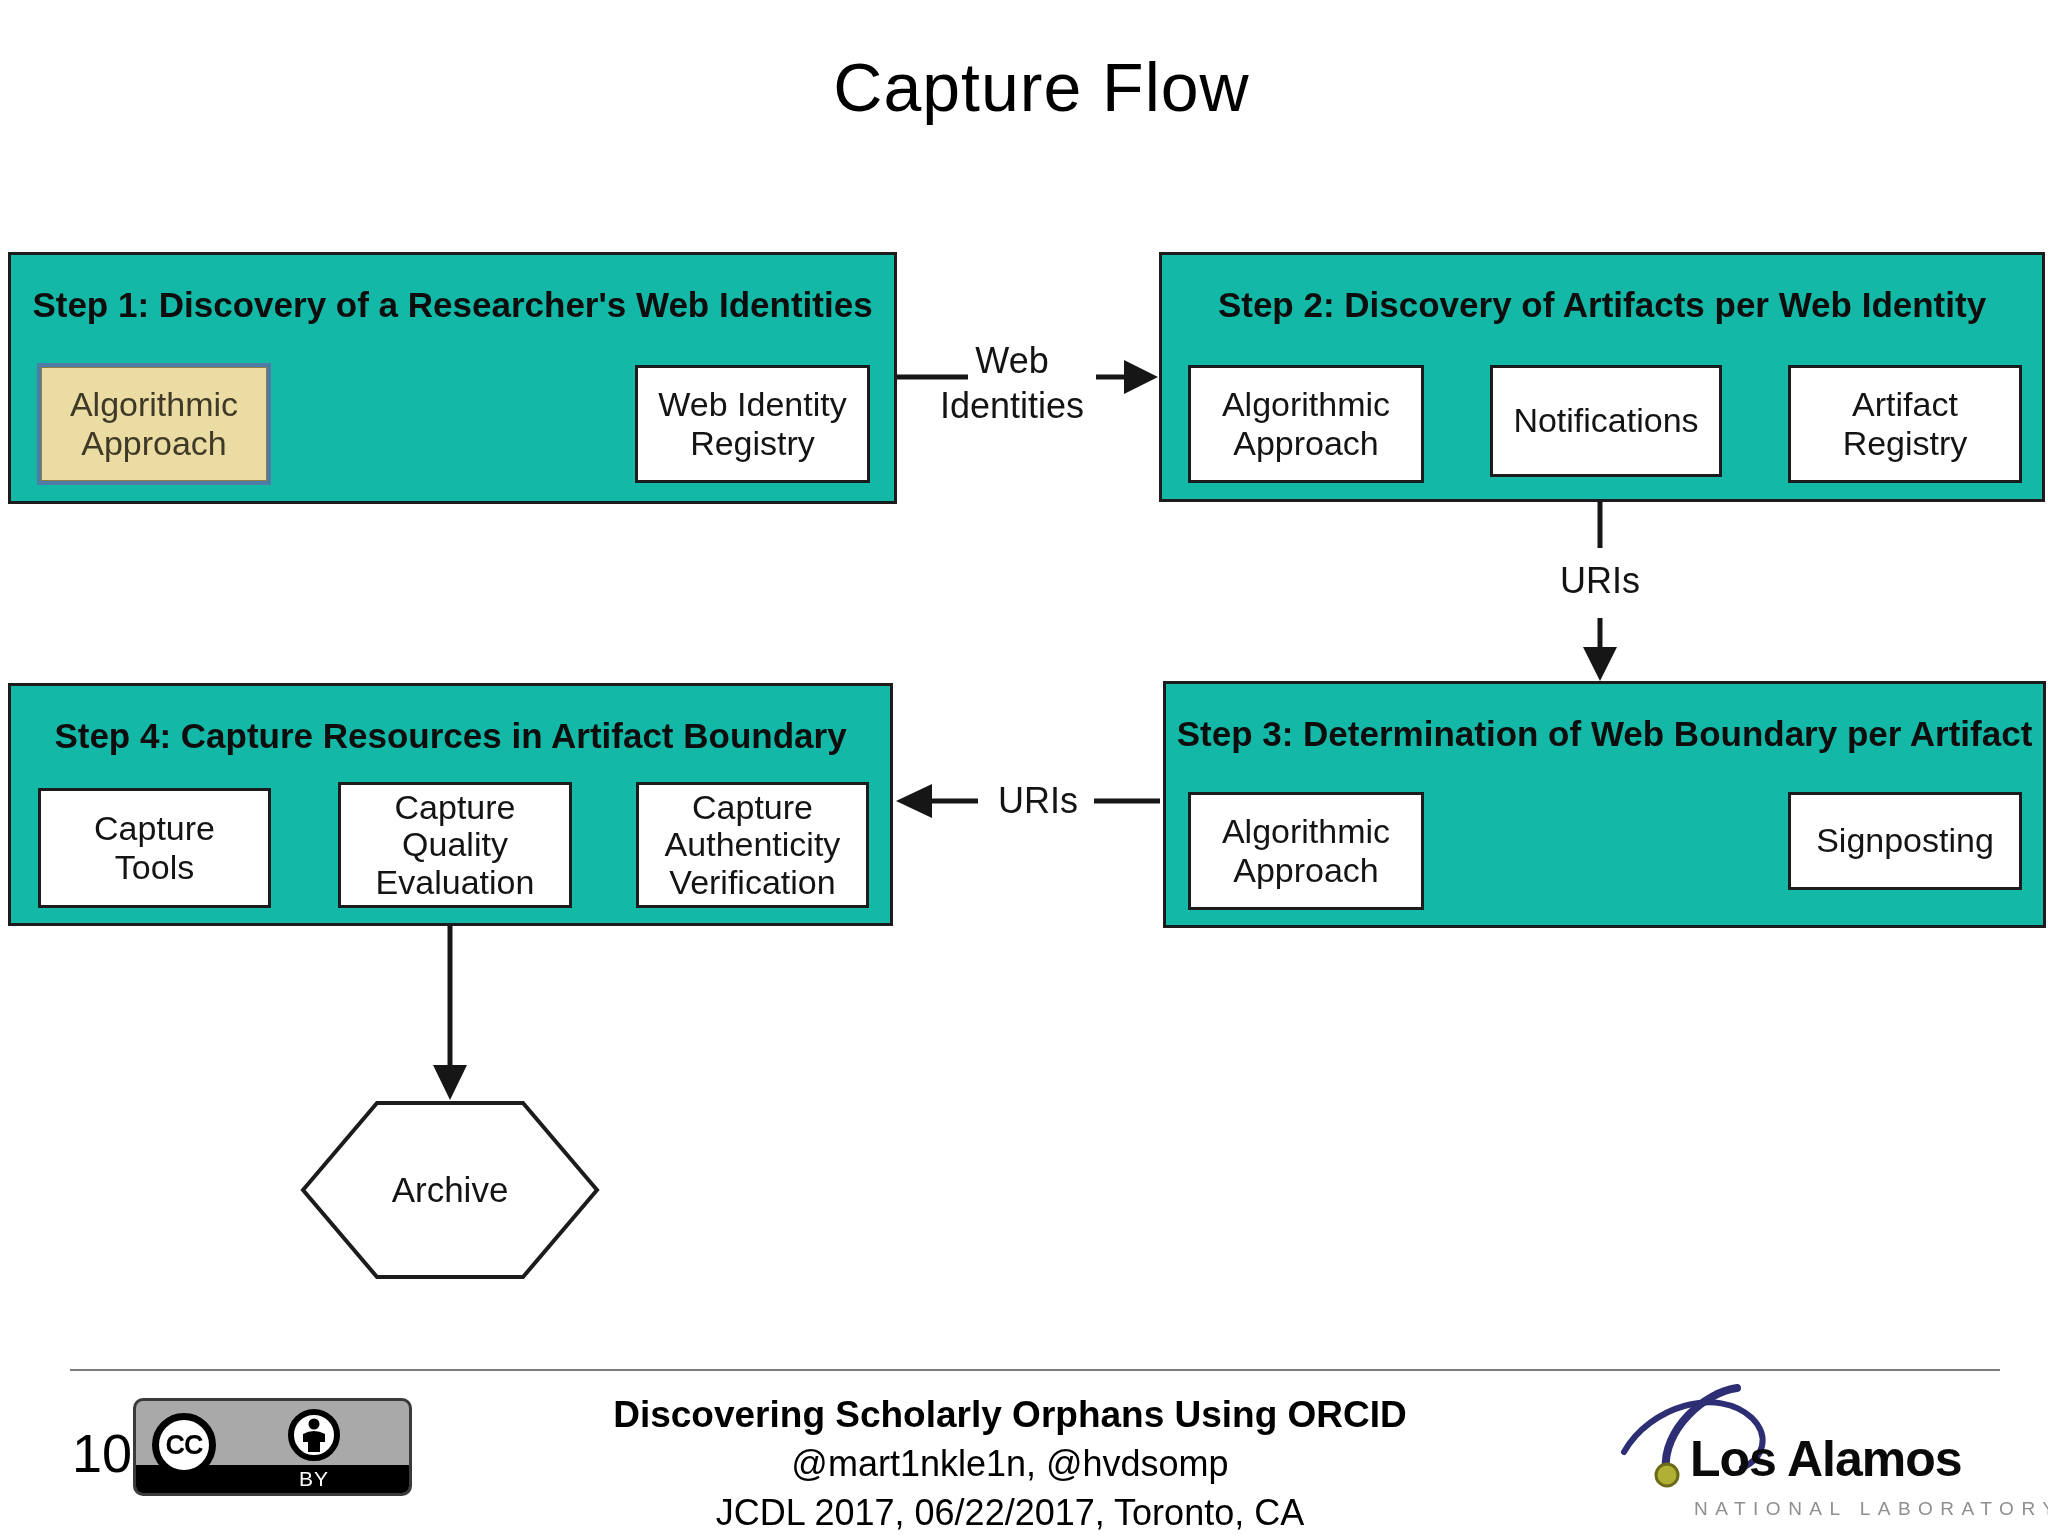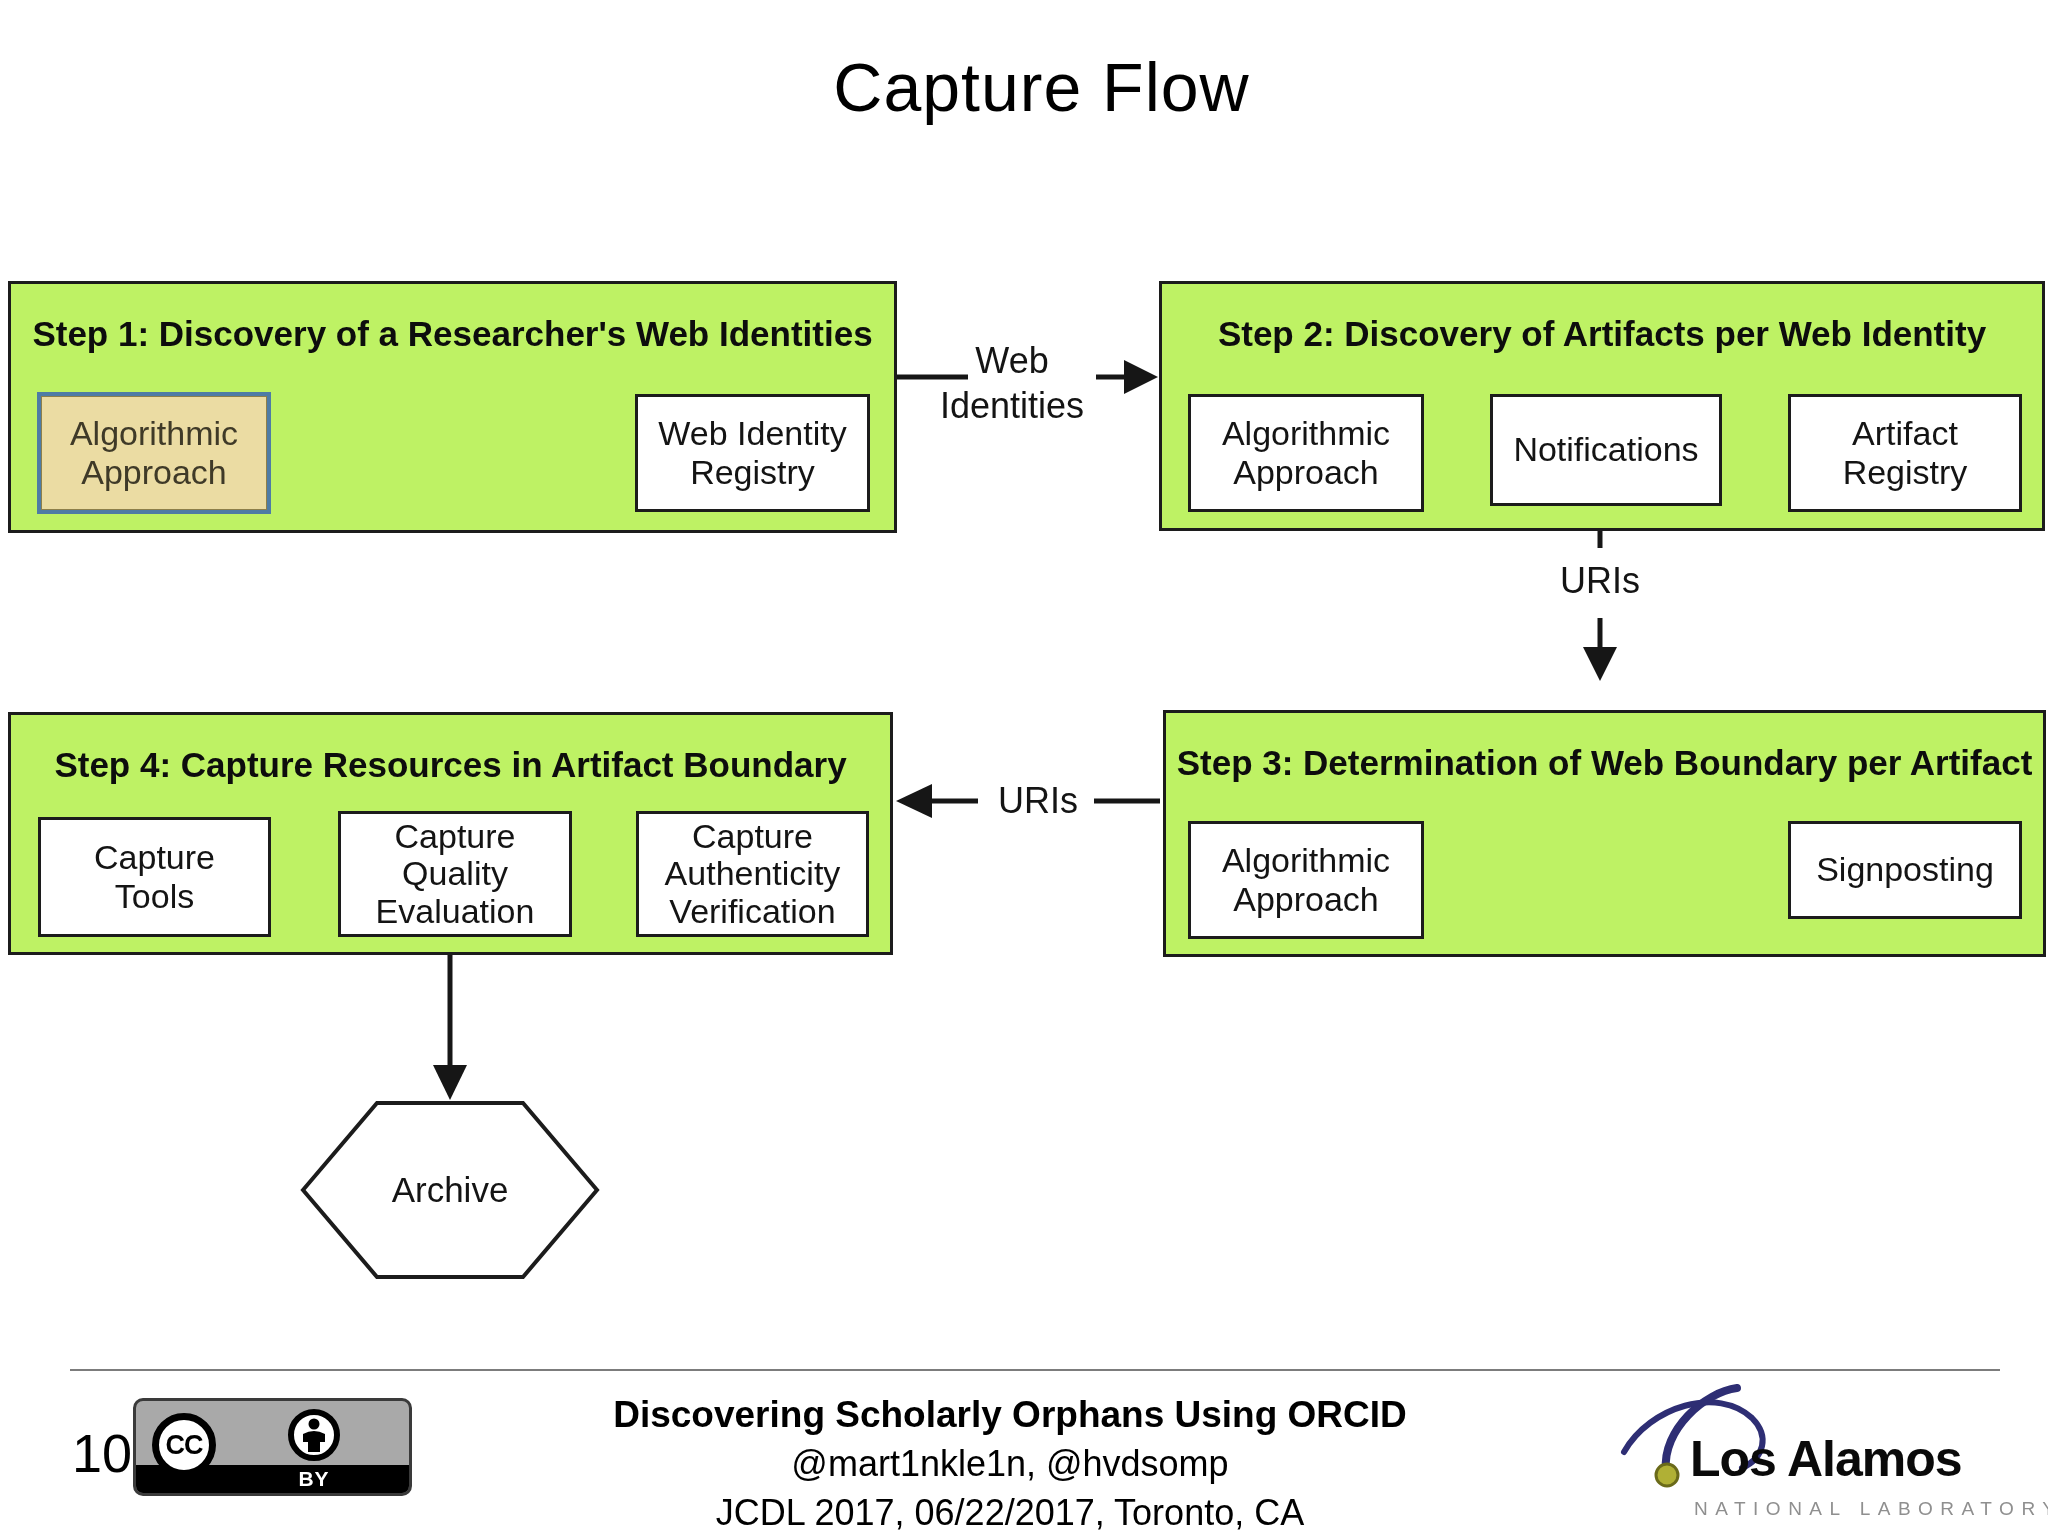--- a/index.html
+++ b/index.html
@@ -19,22 +19,21 @@
     left: 0; right: 0; top: 48px;
     text-align: center;
     font-size: 68px;
     letter-spacing: 1px;
     color: #000;
     padding-left: 35px;
   }
 
   .stepbox {
     border: 3px solid #1c1c1c;
-    background: #bef264;
-    margin-top: 29px;
+    background: #14b8a6;
   }
   .step-title {
     position: absolute;
     left: 0; right: 0;
     top: 30px;
     text-align: center;
     font-weight: bold;
     font-size: 35px;
     color: #0d0d0d;
     white-space: nowrap;
@@ -130,21 +129,21 @@
     border: 6px solid #000;
     border-radius: 50%;
     display: flex; align-items: center; justify-content: center;
   }
   .cc-by {
     position: absolute;
     left: 130px; bottom: 2px;
     width: 96px;
     text-align: center;
     color: #fff;
-    font-weight: bold;
+    font-weight: normal;
     font-size: 21px;
     letter-spacing: 1px;
   }
 
   
   .footer-center {
     left: 420px; top: 1394px;
     width: 1180px;
     text-align: center;
     color: #000;

